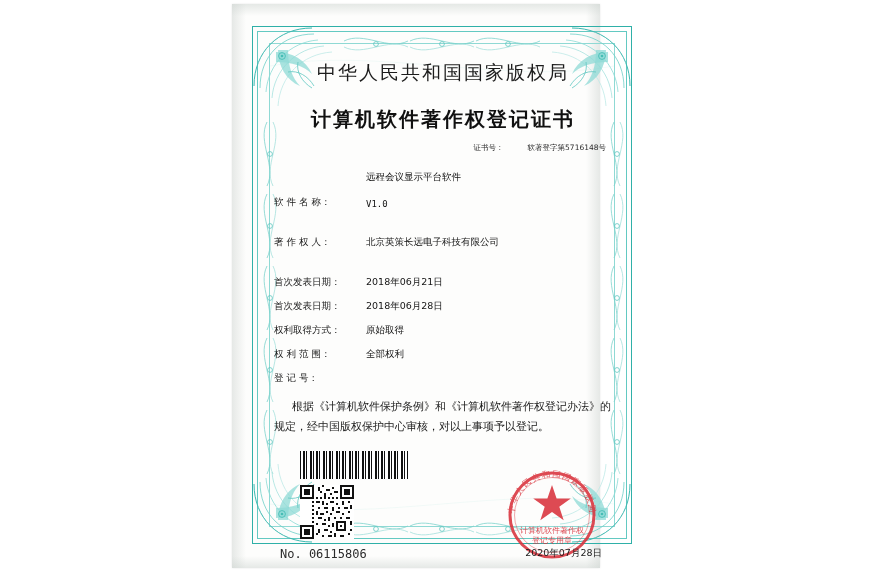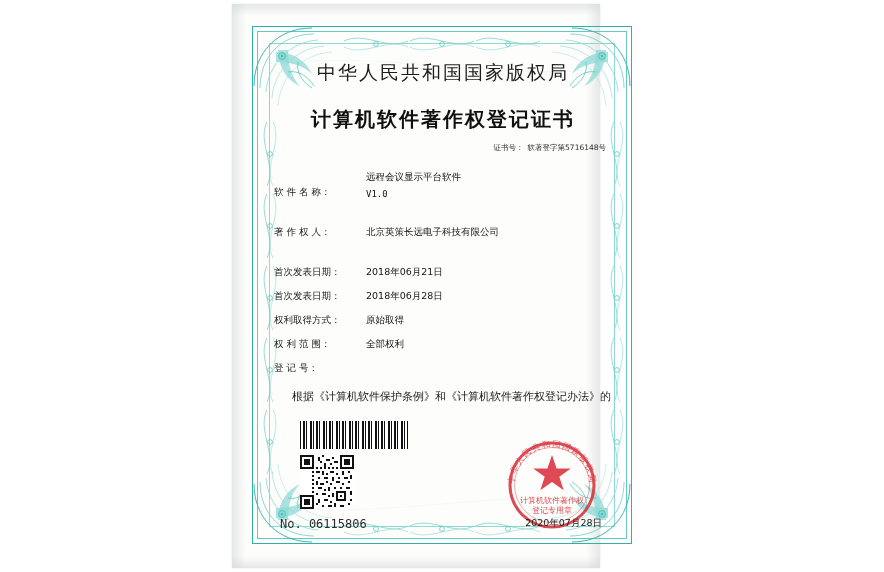--- a/index.html
+++ b/index.html
@@ -99,21 +99,21 @@
     margin-top: 20px;
   }
   .cert-no-row {
     margin-top: 10px;
     text-align: right;
     font-family: "DejaVu Sans", sans-serif;
     font-size: 7.5px;
     color: #2a2a2a;
     padding-right: 6px;
   }
-  .cert-no-row .seg { display: inline-block; margin-left: 4px; }
+  .cert-no-row .seg { display: inline-block; margin-left: 24px; }
 
   
   .fields { margin-top: 18px; }
   .field-row {
     display: flex;
     align-items: flex-end;
     margin-bottom: 11px;
     font-family: "DejaVu Sans", sans-serif;
     font-size: 9.5px;
     color: #1a1a1a;
@@ -123,21 +123,21 @@
     flex: 0 0 92px;
     letter-spacing: 0px;
     white-space: nowrap;
   }
   .field-value {
     flex: 1 1 auto;
     color: #141414;
   }
   .field-value .sub {
     display: block;
-    margin-top: 5px;
+    margin-top: 15px;
     font-family: "DejaVu Sans Mono", monospace;
     font-size: 9px;
   }
   .field-value.mono { font-family: "DejaVu Sans Mono", monospace; }
 
   .gap-block { height: 16px; }
 
   
   .statement {
     margin-top: 12px;
@@ -328,20 +328,21 @@
         </div>
 
         <div class="field-row">
           <div class="field-label">登 记 号：</div>
         </div>
 
       </div>
 
       <div class="statement">
         <span>根据《计算机软件保护条例》和《计算机软件著作权登记办法》的</span>
+        <span class="line2">规定，经中国版权保护中心审核，对以上事项予以登记。</span>
       </div>
 
       <div class="codes">
 
         <div class="barcode"></div>
 
         <div class="qr">
           <svg width="54" height="54" viewBox="0 0 27 27" shape-rendering="crispEdges">
             <rect width="27" height="27" fill="#ffffff"></rect>
             <g fill="#111111">

